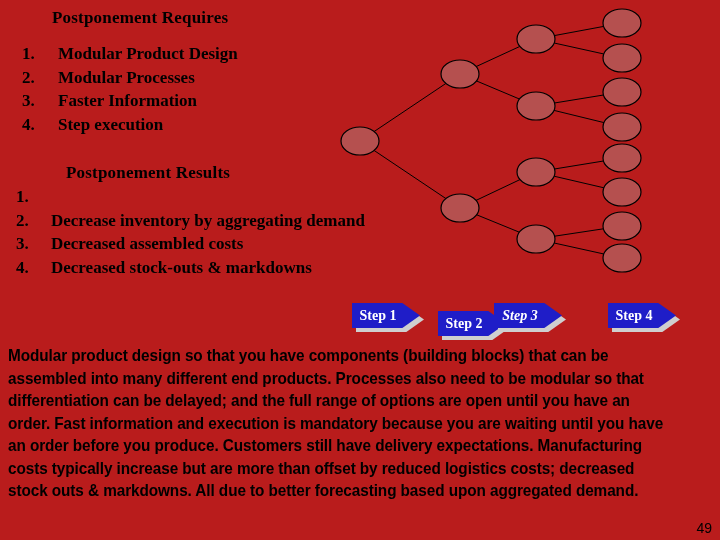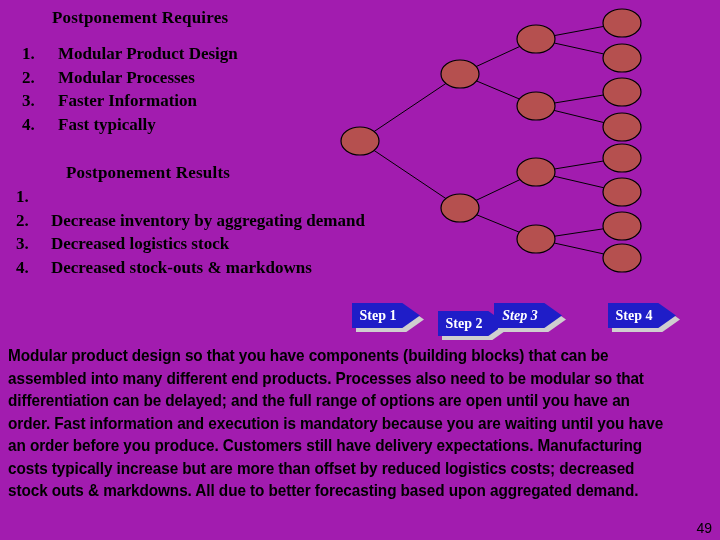--- a/index.html
+++ b/index.html
@@ -4,21 +4,21 @@
 <style>
   html, body {
     margin: 0;
     padding: 0;
     background: #ffffff;
   }
   #slide {
     position: relative;
     width: 720px;
     height: 540px;
-    background: #a21caf;
+    background: #b91c1c;
     overflow: hidden;
     font-family: "Liberation Serif", serif;
   }
 
   
   .heading {
     position: absolute;
     font-family: "Liberation Serif", serif;
     font-weight: bold;
     font-size: 17px;
@@ -180,37 +180,37 @@
       <li>
         <span class="marker">2.</span>
         <span>Modular Processes</span>
       </li>
       <li>
         <span class="marker">3.</span>
         <span>Faster Information</span>
       </li>
       <li>
         <span class="marker">4.</span>
-        <span>Fast typically</span>
+        <span>Step execution</span>
       </li>
     </ul>
 
   <div class="heading" id="results-heading">Postponement Results</div>
 
   <ul class="num-list" id="results-list">
       <li>
         <span class="marker">1.</span>
       </li>
       <li>
         <span class="marker">2.</span>
         <span>Decrease inventory by aggregating demand</span>
       </li>
       <li>
         <span class="marker">3.</span>
-        <span>Decreased logistics stock</span>
+        <span>Decreased assembled costs</span>
       </li>
       <li>
         <span class="marker">4.</span>
         <span>Decreased stock-outs &amp; markdowns</span>
       </li>
     </ul>
 
   <div id="steps-container">
       <div class="step-banner" style="left: 352px;">
         <div class="step-shadow" style="background: rgb(207, 207, 207);"></div>

